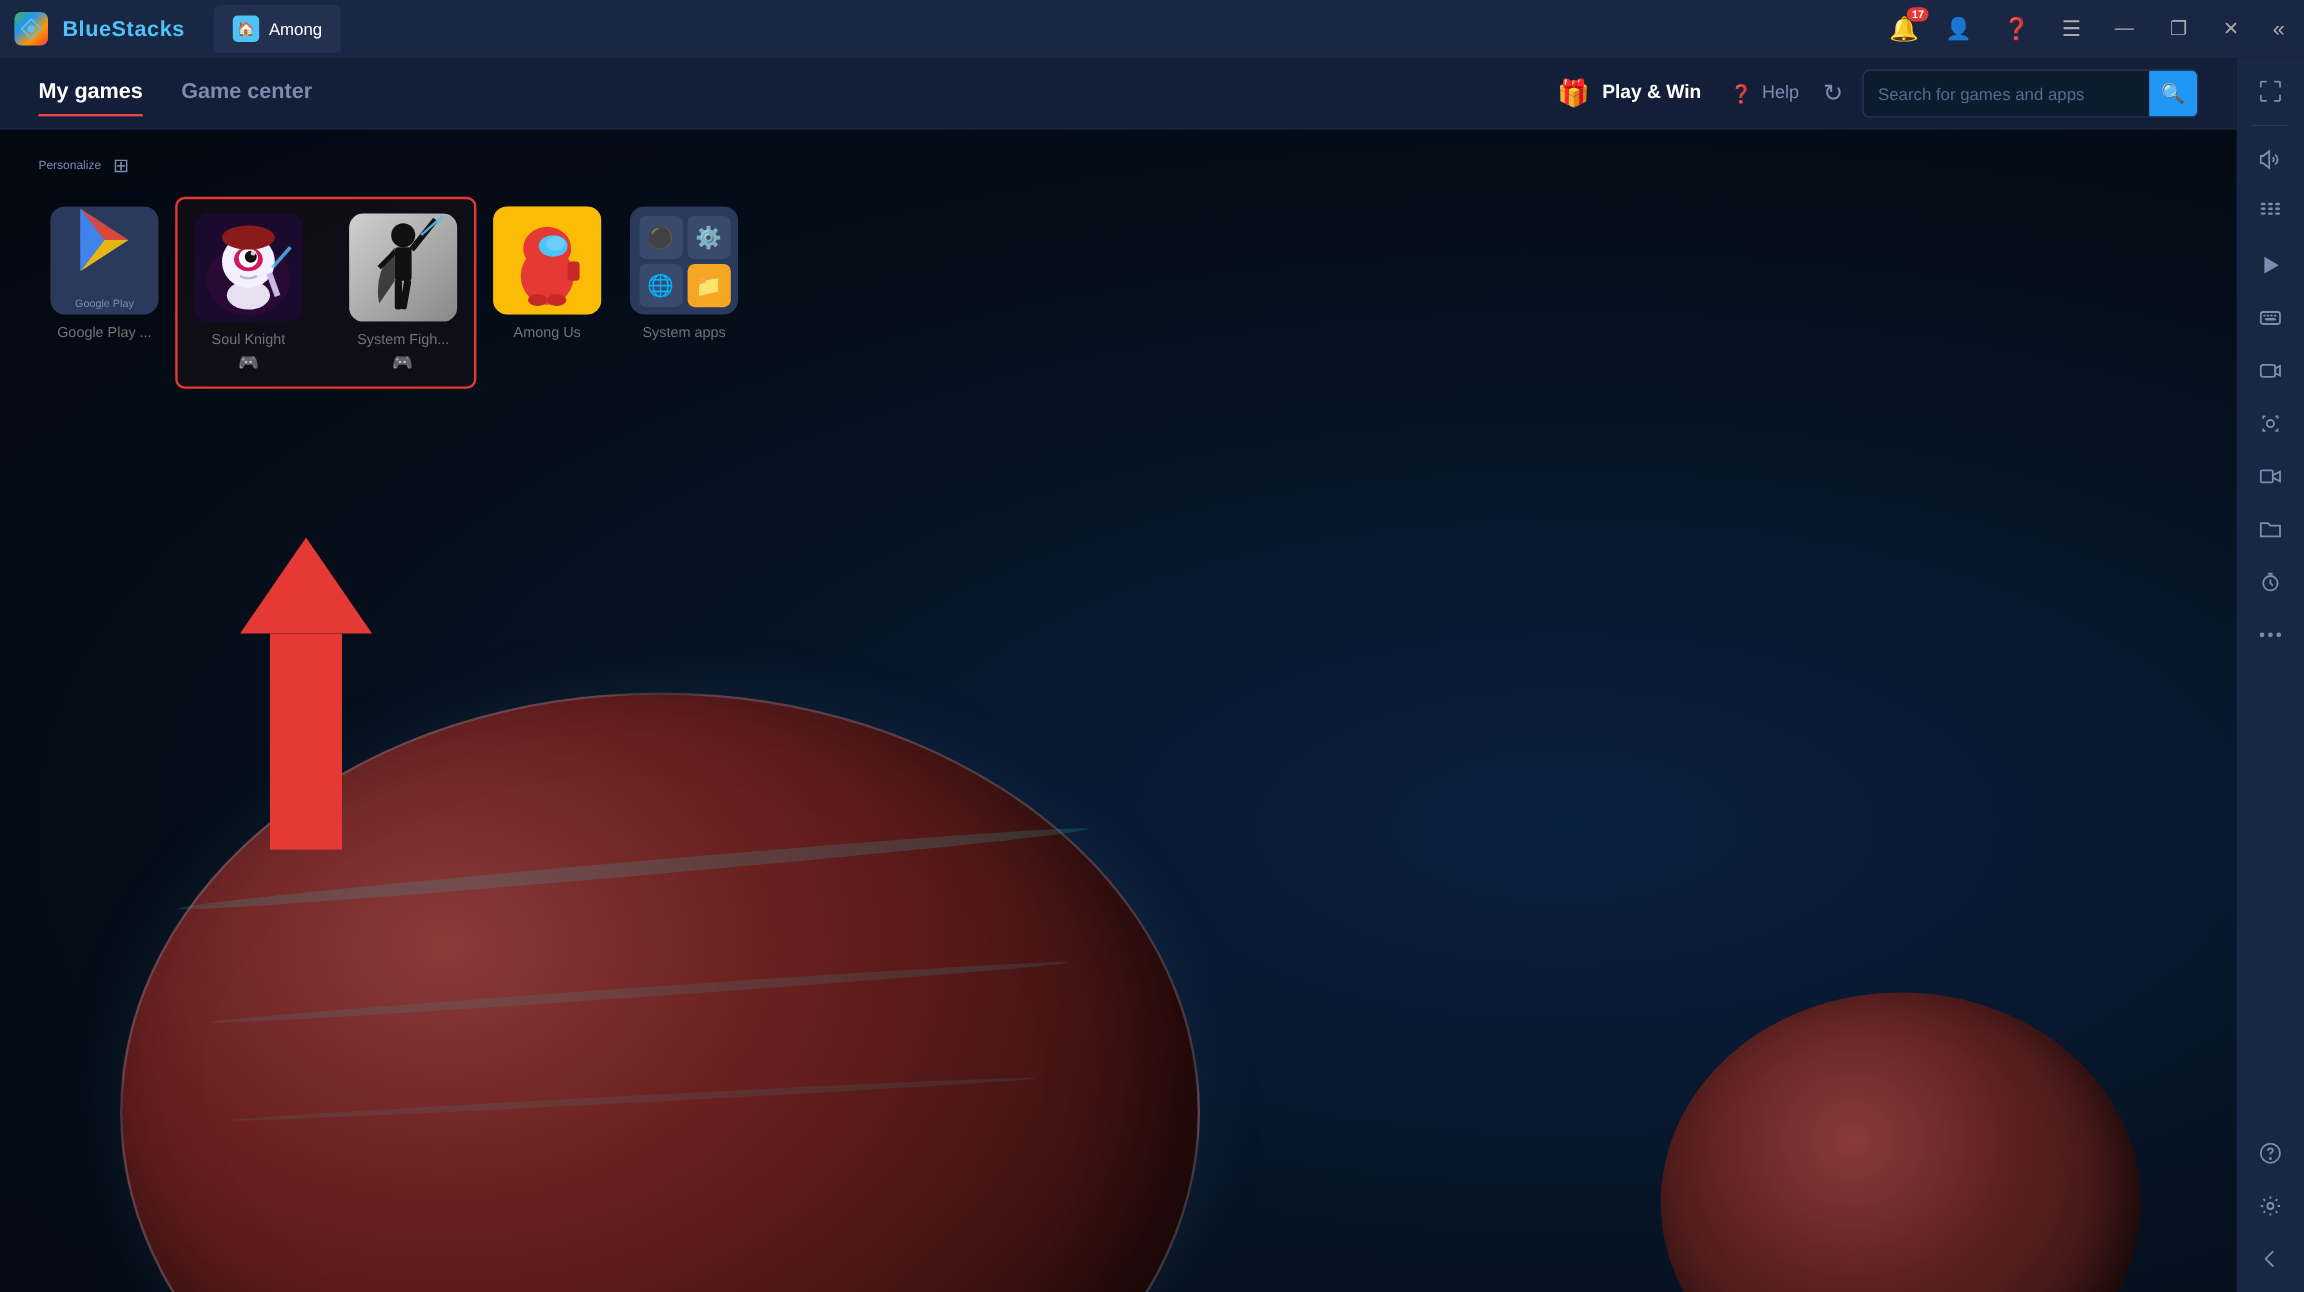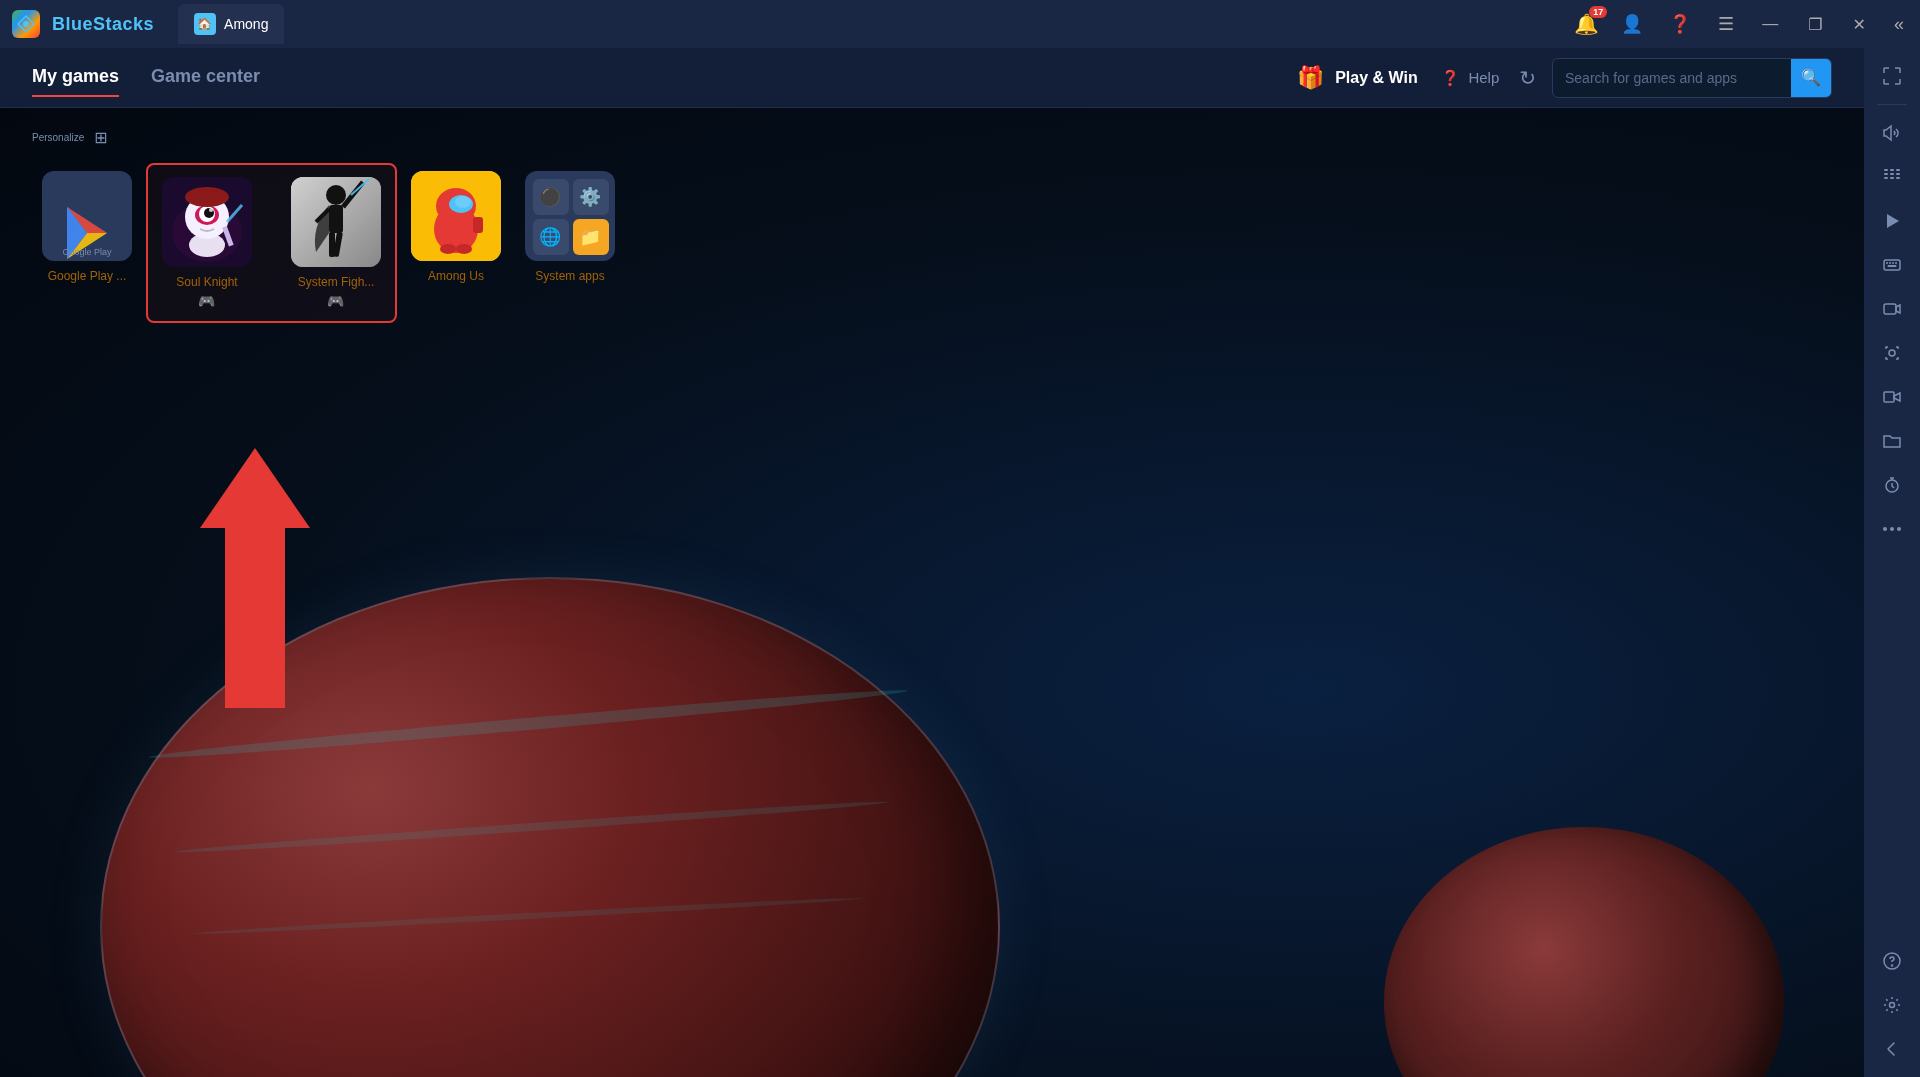--- a/index.html
+++ b/index.html
@@ -305,21 +305,21 @@
     .game-thumb {
       width: 90px;
       height: 90px;
       border-radius: 12px;
       overflow: hidden;
       margin-bottom: 8px;
       position: relative;
     }
     .game-name {
       font-size: 12px;
-      color: #a16207;
+      color: #737373;
       text-align: center;
       margin-bottom: 4px;
     }
     .game-controller {
       color: #4CAF50;
       font-size: 14px;
     }
 
     
     .games-selected-group {
@@ -328,21 +328,21 @@
       border-radius: 8px;
       padding: 4px;
       gap: 19px;
       background: rgba(229, 57, 53, 0.05);
     }
 
     
     .google-play-thumb {
       background: #2a3a5c;
       display: flex;
-      align-items: flex-end;
+      align-items: flex-start;
       justify-content: center;
     }
 
     
     .soul-knight-thumb {
       background: linear-gradient(135deg, #1a0a2e 0%, #2d0a3a 50%, #0a0a1a 100%);
       display: flex;
       align-items: center;
       justify-content: center;
       overflow: hidden;

